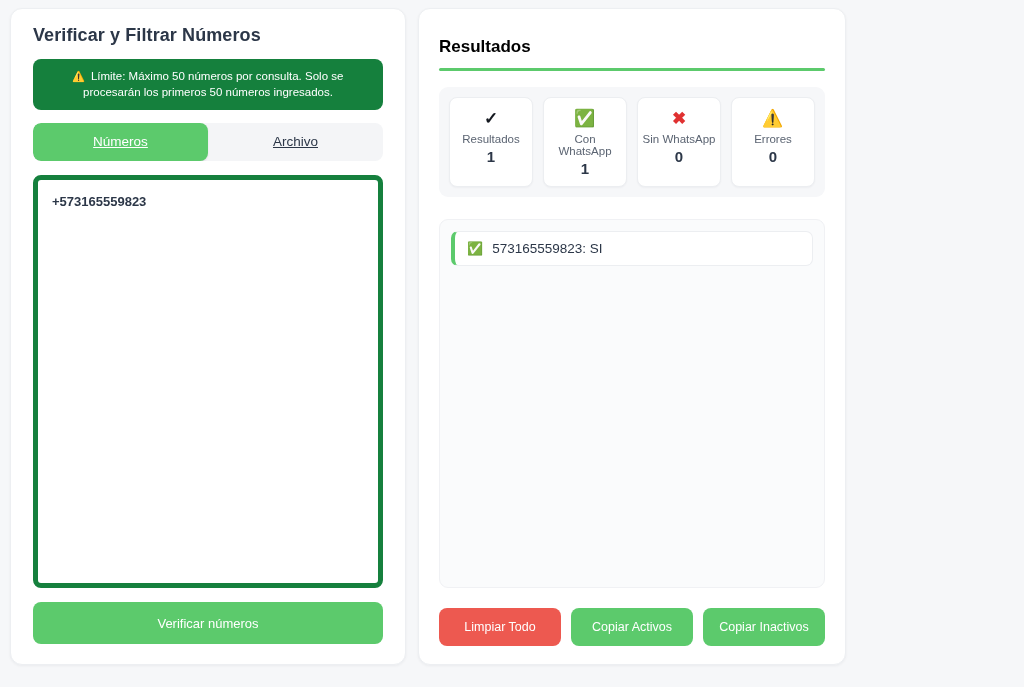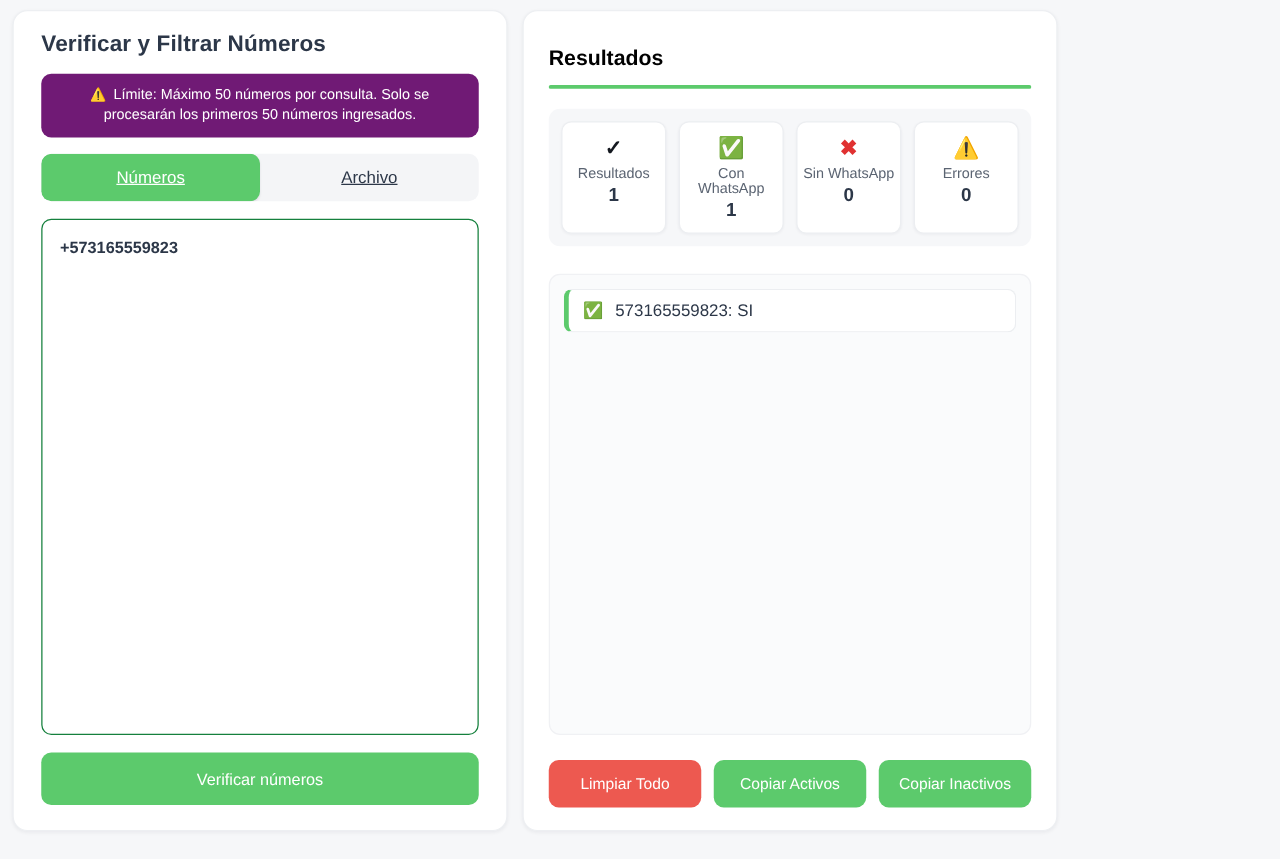--- a/index.html
+++ b/index.html
@@ -44,21 +44,21 @@
 
   .panel-title {
     font-size: 18px;
     font-weight: bold;
     letter-spacing: .1px;
     color: #2c3748;
     margin-bottom: 13px;
   }
 
   .alert {
-    background: #701a75;
+    background: #15803d;
     color: #ffffff;
     border-radius: 8px;
     padding: 9px 14px;
     font-size: 11.5px;
     line-height: 1.42;
     text-align: center;
     margin-bottom: 13px;
   }
   .alert .warn-glyph {
     font-size: 10.5px;
@@ -87,21 +87,21 @@
     text-decoration: underline;
   }
   .tab.active {
     background: #5cca6c;
     color: #ffffff;
     box-shadow: 0 1px 2px rgba(16,24,40,.10);
   }
 
   .numbers-area {
     flex: 1 1 auto;
-    border: 1px solid #15803d;
+    border: 5px solid #15803d;
     border-radius: 8px;
     background: #ffffff;
     padding: 13px 14px;
     font-family: "Liberation Sans", sans-serif;
     font-size: 13px;
     font-weight: bold;
     color: #2c3748;
     line-height: 1.4;
     resize: none;
     outline: none;

